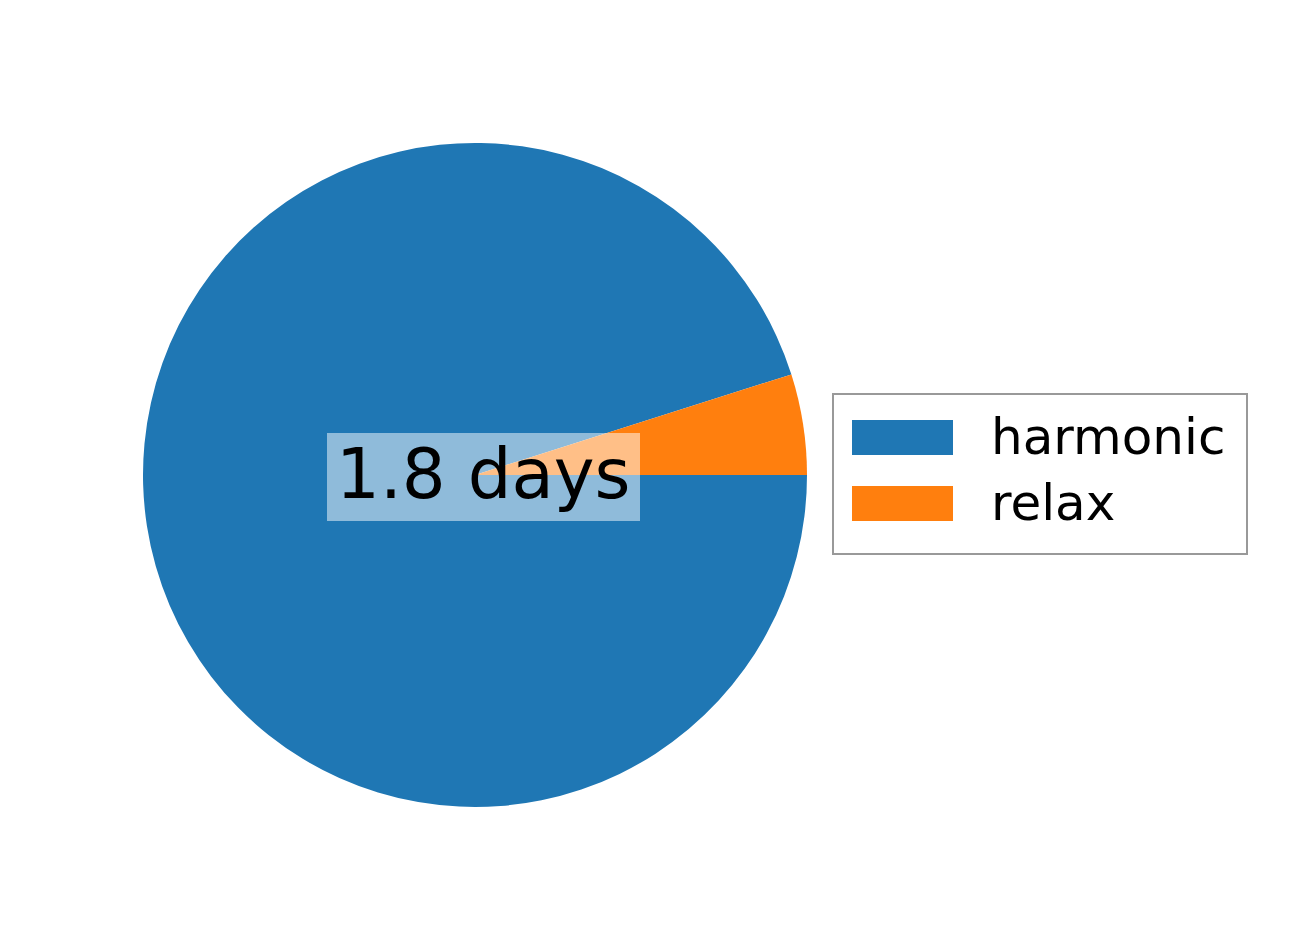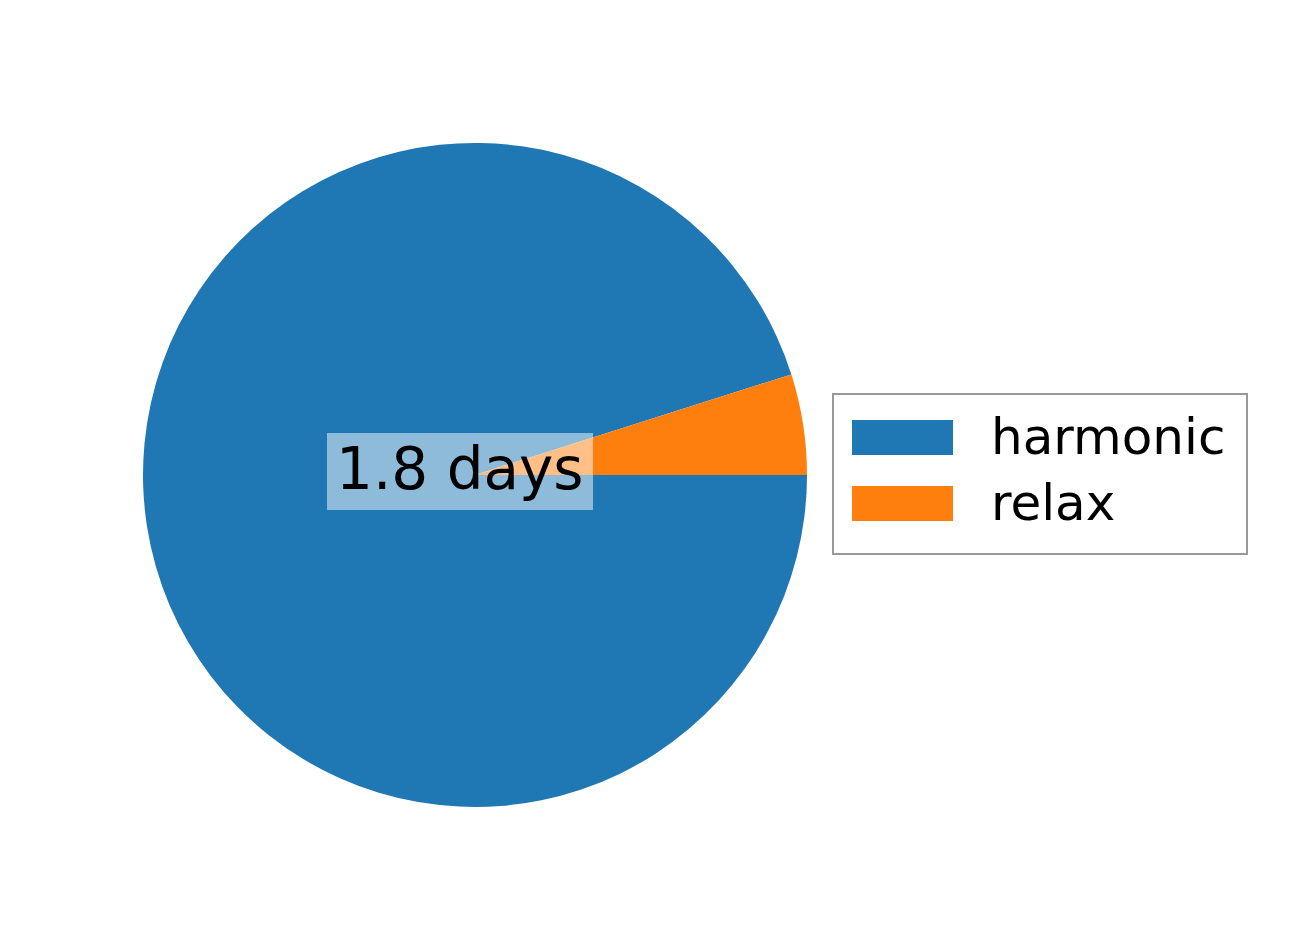--- a/index.html
+++ b/index.html
@@ -22,21 +22,21 @@
     position: absolute;
     left: 0;
     top: 0;
     width: 1307px;
     height: 951px;
     display: block;
   }
   .wedge-label {
     position: absolute;
     font-family: "DejaVu Sans", sans-serif;
-    font-size: 58px;
+    font-size: 69px;
     line-height: 1;
     color: #000000;
     white-space: nowrap;
     padding: 7px 9px 12px 9px;
     background: rgba(255, 255, 255, 0.5);
     letter-spacing: 0px;
   }
   #legend-box {
     position: absolute;
     left: 832px;

